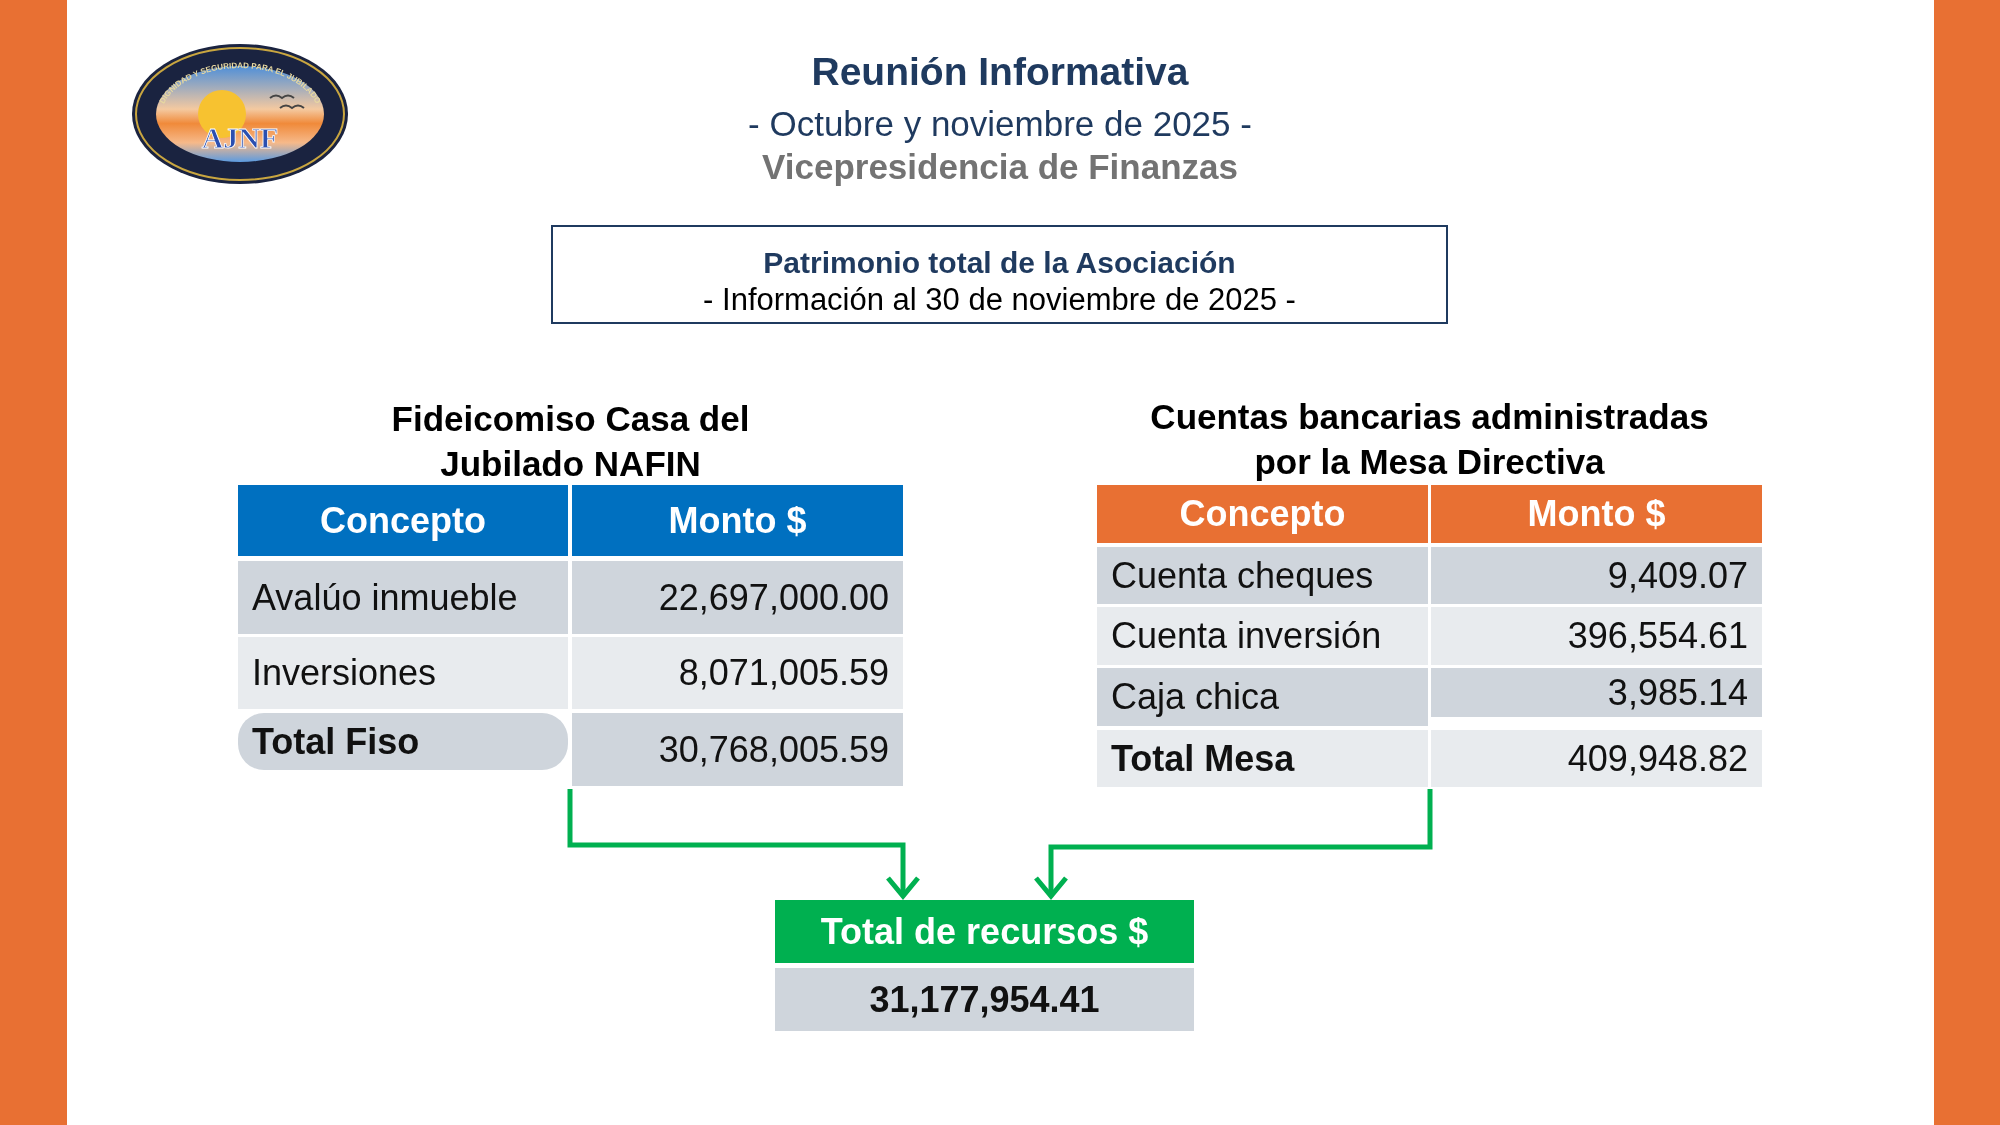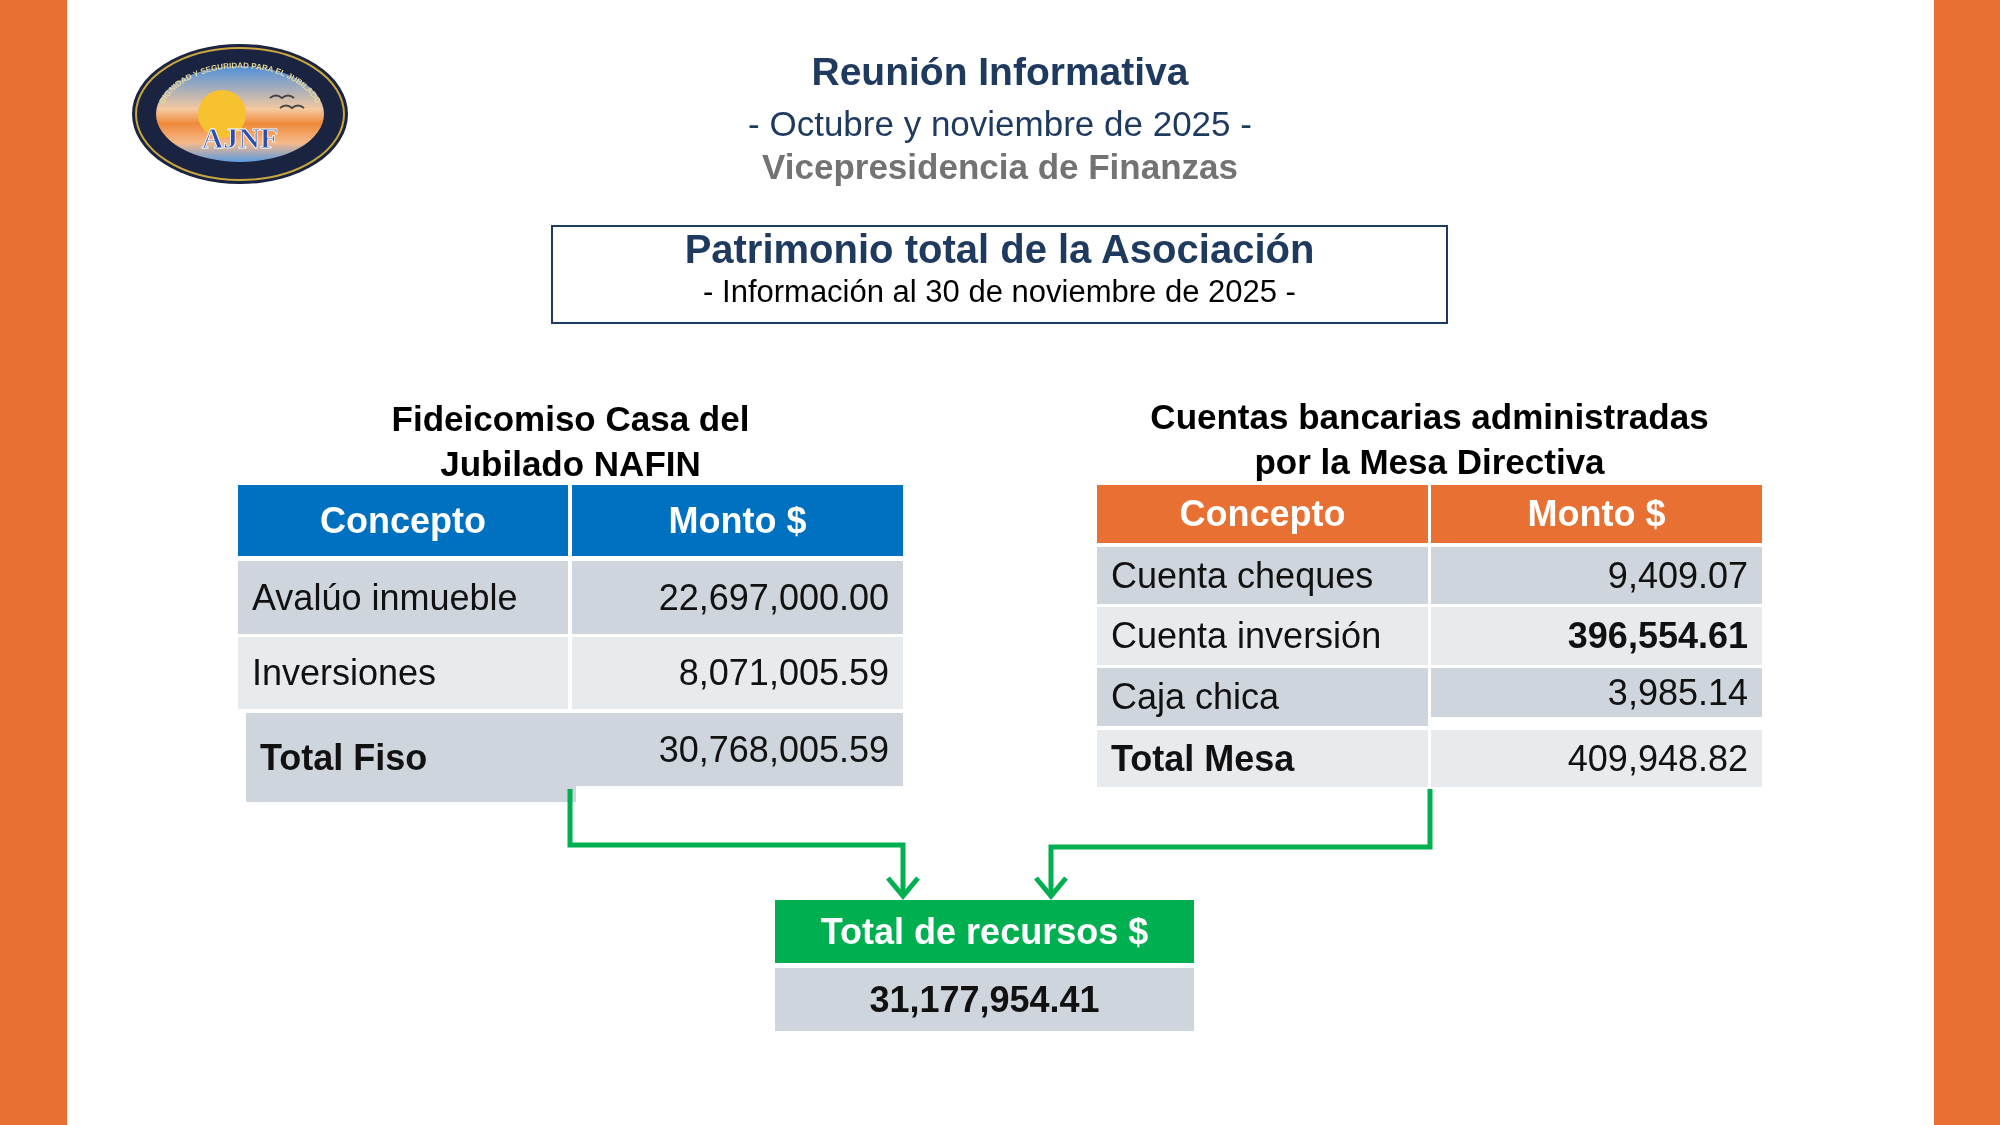--- a/index.html
+++ b/index.html
@@ -6,21 +6,21 @@
   body{width:2000px;height:1125px;position:relative;background:#ffffff;overflow:hidden;font-family:"Liberation Sans",sans-serif;}
   .band{position:absolute;top:0;height:1125px;background:#E87033;}
   .band.left{left:0;width:67px;}
   .band.right{left:1934px;width:66px;}
   .abs{position:absolute;}
   .logo{left:130px;top:42px;width:220px;height:144px;}
   .title{left:600px;width:800px;text-align:center;top:50px;font-size:39px;font-weight:bold;color:#1F3A5F;}
   .subtitle{left:600px;width:800px;text-align:center;top:104px;font-size:35px;color:#1F3A5F;}
   .vp{left:600px;width:800px;text-align:center;top:147px;font-size:35px;font-weight:bold;color:#737373;}
   .infobox{left:551px;top:225px;width:897px;height:99px;border:2px solid #1F3A5F;box-sizing:border-box;text-align:center;}
-  .infobox .h{margin-top:0;font-size:40px;font-weight:bold;color:#1F3A5F;}
+  .infobox .h{margin-top:19px;font-size:30px;font-weight:bold;color:#1F3A5F;}
   .infobox .s{margin-top:2px;font-size:31px;color:#000000;}
   .sec-title{font-size:35px;font-weight:bold;color:#000;text-align:center;line-height:45px;}
   .tbl{position:absolute;}
   .cell{position:absolute;box-sizing:border-box;display:flex;align-items:center;font-size:36px;color:#111;}
   .hdr{color:#fff;font-weight:bold;justify-content:center;}
   .lbl{padding-left:14px;}
   .val{justify-content:flex-end;padding-right:14px;}
   .bold{font-weight:bold;}
   .d{background:#CFD5DC;}
   .l{background:#E8EBEE;}
@@ -75,38 +75,38 @@
 <div class="tbl" style="left:0;top:0;">
   <div class="cell hdr blue" style="left:238px;top:485px;width:330px;height:71px;">Concepto</div>
   <div class="cell hdr blue" style="left:572px;top:485px;width:331px;height:71px;">Monto $</div>
 
   <div class="cell lbl d" style="left:238px;top:561px;width:330px;height:73px;">Avalúo inmueble</div>
   <div class="cell val d" style="left:572px;top:561px;width:331px;height:73px;">22,697,000.00</div>
 
   <div class="cell lbl l" style="left:238px;top:637px;width:330px;height:72px;">Inversiones</div>
   <div class="cell val l" style="left:572px;top:637px;width:331px;height:72px;">8,071,005.59</div>
 
-  <div class="cell lbl d bold" style="left:246px;top:713px;width:330px;height:89px;">Total Fiso</div>
+  <div class="cell lbl d bold" style="left:238px;top:713px;width:330px;height:57px;border-radius:26px;">Total Fiso</div>
   <div class="cell val d" style="left:572px;top:713px;width:331px;height:73px;">30,768,005.59</div>
 </div>
 
 <div class="abs sec-title" style="left:1097px;width:665px;top:394px;">
   <div>Cuentas bancarias administradas</div>
   <div>por la Mesa Directiva</div>
 </div>
 
 <div class="tbl" style="left:0;top:0;">
   <div class="cell hdr orange" style="left:1097px;top:485px;width:331px;height:58px;">Concepto</div>
   <div class="cell hdr orange" style="left:1431px;top:485px;width:331px;height:58px;">Monto $</div>
 
   <div class="cell lbl d" style="left:1097px;top:547px;width:331px;height:57px;">Cuenta cheques</div>
   <div class="cell val d" style="left:1431px;top:547px;width:331px;height:57px;">9,409.07</div>
 
   <div class="cell lbl l" style="left:1097px;top:607px;width:331px;height:58px;">Cuenta inversión</div>
-  <div class="cell val l" style="left:1431px;top:607px;width:331px;height:58px;font-weight:bold;">396,554.61</div>
+  <div class="cell val l" style="left:1431px;top:607px;width:331px;height:58px;">396,554.61</div>
 
   <div class="cell lbl d" style="left:1097px;top:668px;width:331px;height:58px;">Caja chica</div>
   <div class="cell val d" style="left:1431px;top:668px;width:331px;height:49px;">3,985.14</div>
 
   <div class="cell lbl l bold" style="left:1097px;top:730px;width:331px;height:57px;">Total Mesa</div>
   <div class="cell val l" style="left:1431px;top:730px;width:331px;height:57px;padding-left:6px;">409,948.82</div>
 </div>
 
 <svg class="abs" style="left:0;top:0;" width="2000" height="1125">
   <g fill="none" stroke="#00B050" stroke-width="5" stroke-linejoin="miter">

